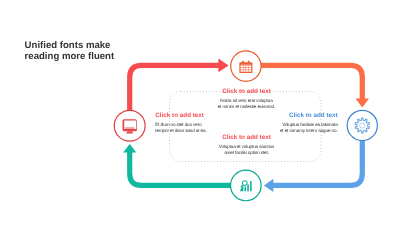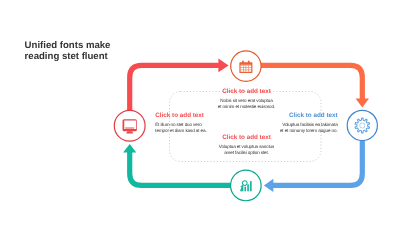--- a/index.html
+++ b/index.html
@@ -12,21 +12,21 @@
   .blk.tl{text-align:left;}
   .blk.tr{text-align:right;}
   .blk .h{font-size:6.3px;font-weight:bold;line-height:8px;}
   .blk .b{font-size:4.6px;color:#303030;line-height:5.3px;margin-top:2.4px;white-space:pre-line;letter-spacing:-0.12px;}
 </style>
 </head>
 <body>
 
 <div id="stage">
   <div class="title">Unified fonts make
-reading stet fluent</div>
+reading more fluent</div>
 
   <svg class="flow" viewBox="0 0 400 225">
 
     <rect x="169.5" y="91.5" width="151.5" height="70" rx="11" ry="11" fill="none" stroke="#c0c0c0" stroke-width="0.9" stroke-dasharray="1.0 2.2" stroke-linecap="butt"></rect>
 
     <path d="M129.7 126 L129.7 77.3 Q129.7 65.4 141.6 65.4 L219.0 65.4" fill="none" stroke="#F74C4F" stroke-width="5.2"></path>
     <polygon points="228.6,65.4 218.4,58.6 218.4,72.2" fill="#F74C4F"></polygon>
 
     <path d="M246 65.4 L350.4 65.4 Q362.3 65.4 362.3 77.3 L362.3 100.4" fill="none" stroke="#FC6D45" stroke-width="5.2"></path>
     <polygon points="362.3,107.4 355.6,98.4 369.0,98.4" fill="#FC6D45"></polygon>

